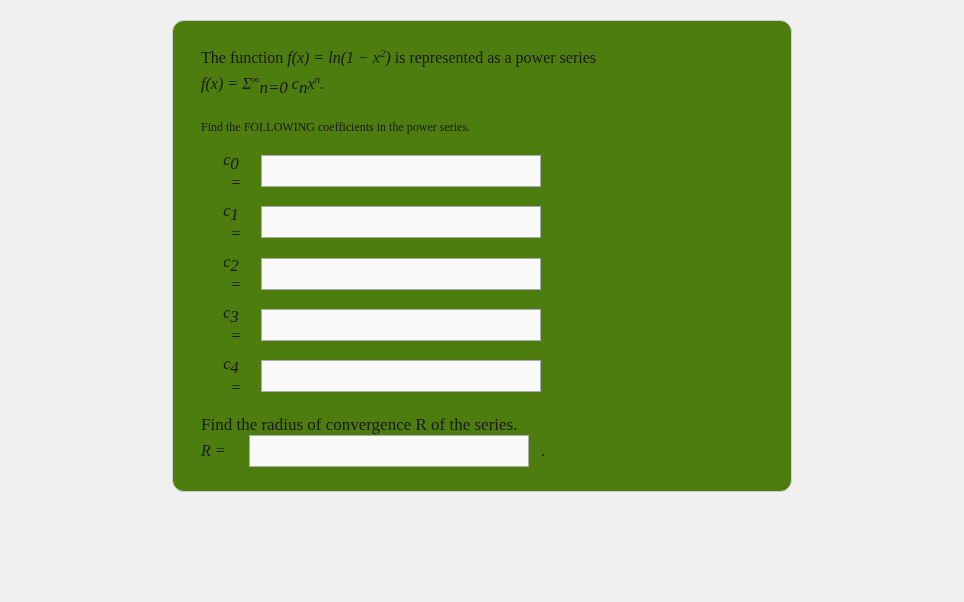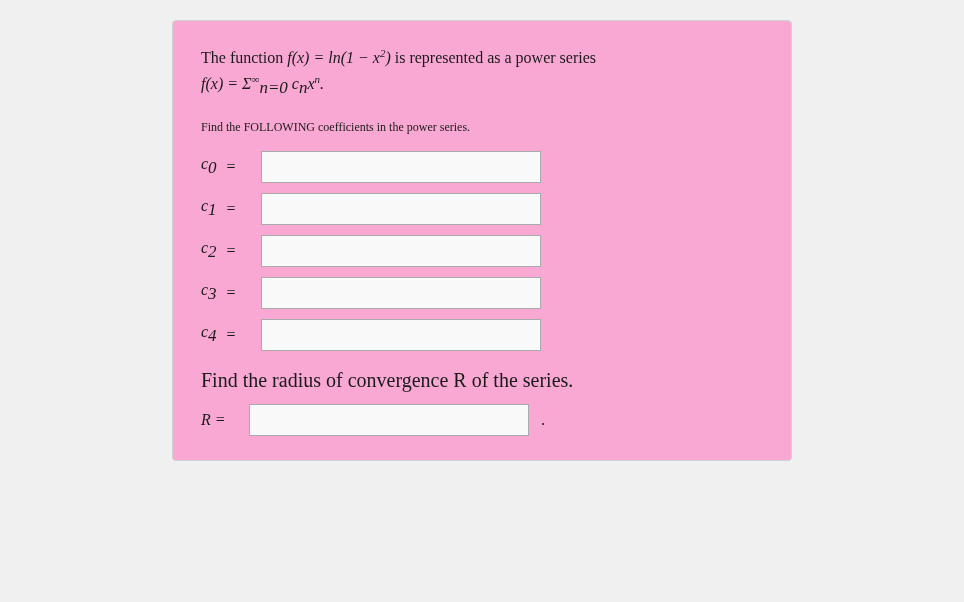--- a/index.html
+++ b/index.html
@@ -14,23 +14,23 @@
       font-size: 16px;
       color: #1a1a1a;
       display: flex;
       justify-content: center;
       align-items: flex-start;
       min-height: 100vh;
       padding: 20px;
     }
 
     .card {
-      background-color: #f9a8d4;
+      background-color: #4d7c0f;
       border: 1px solid #d0d0d0;
-      border-radius: 4px;
+      border-radius: 12px;
       padding: 24px 28px;
       max-width: 620px;
       width: 100%;
     }
 
     .problem-text {
       font-size: 16px;
       line-height: 1.6;
       margin-bottom: 18px;
     }
@@ -45,20 +45,21 @@
       align-items: center;
       margin-bottom: 10px;
     }
 
     .coefficient-label {
       font-size: 16px;
       min-width: 60px;
       display: flex;
       align-items: center;
       gap: 0px;
+      flex-direction: column;
     }
 
     .coefficient-label .c-letter {
       font-style: italic;
     }
 
     .coefficient-label .equals {
       margin-left: 6px;
     }
 
@@ -71,22 +72,21 @@
       padding: 4px 8px;
       font-size: 15px;
       font-family: Georgia, serif;
     }
 
     .convergence-section {
       margin-top: 18px;
     }
 
     .convergence-text {
-      font-size: 20px;
-      margin-bottom: 12px;
+      font-size: 17px;
     }
 
     .convergence-row {
       display: flex;
       align-items: center;
       gap: 8px;
     }
 
     .r-label {
       font-style: italic;

